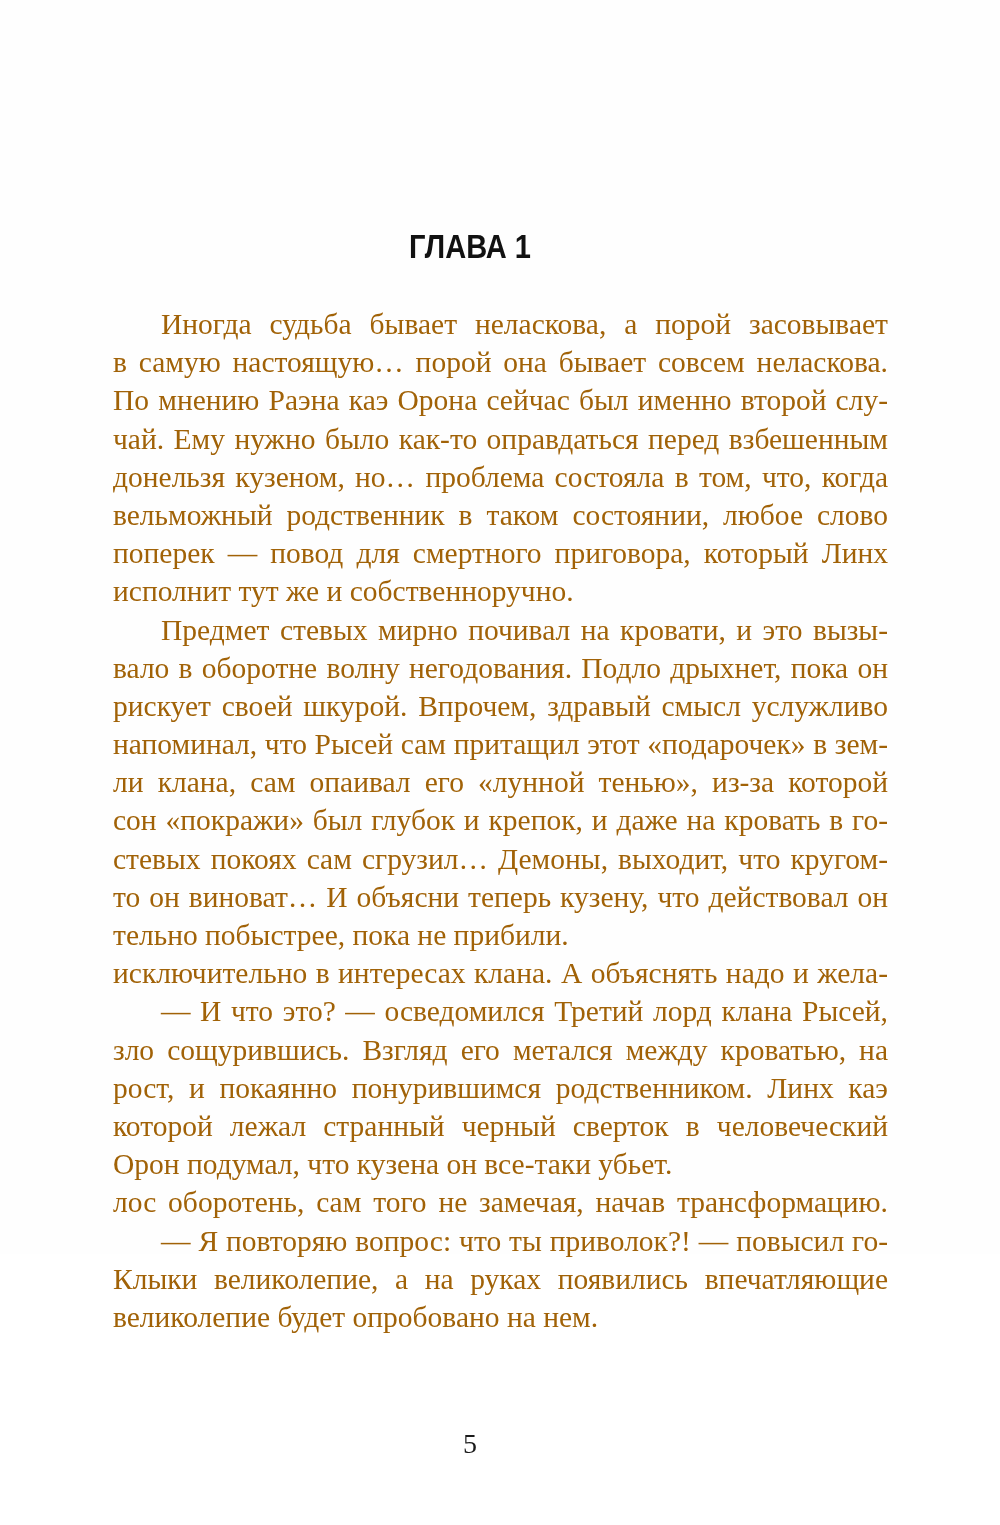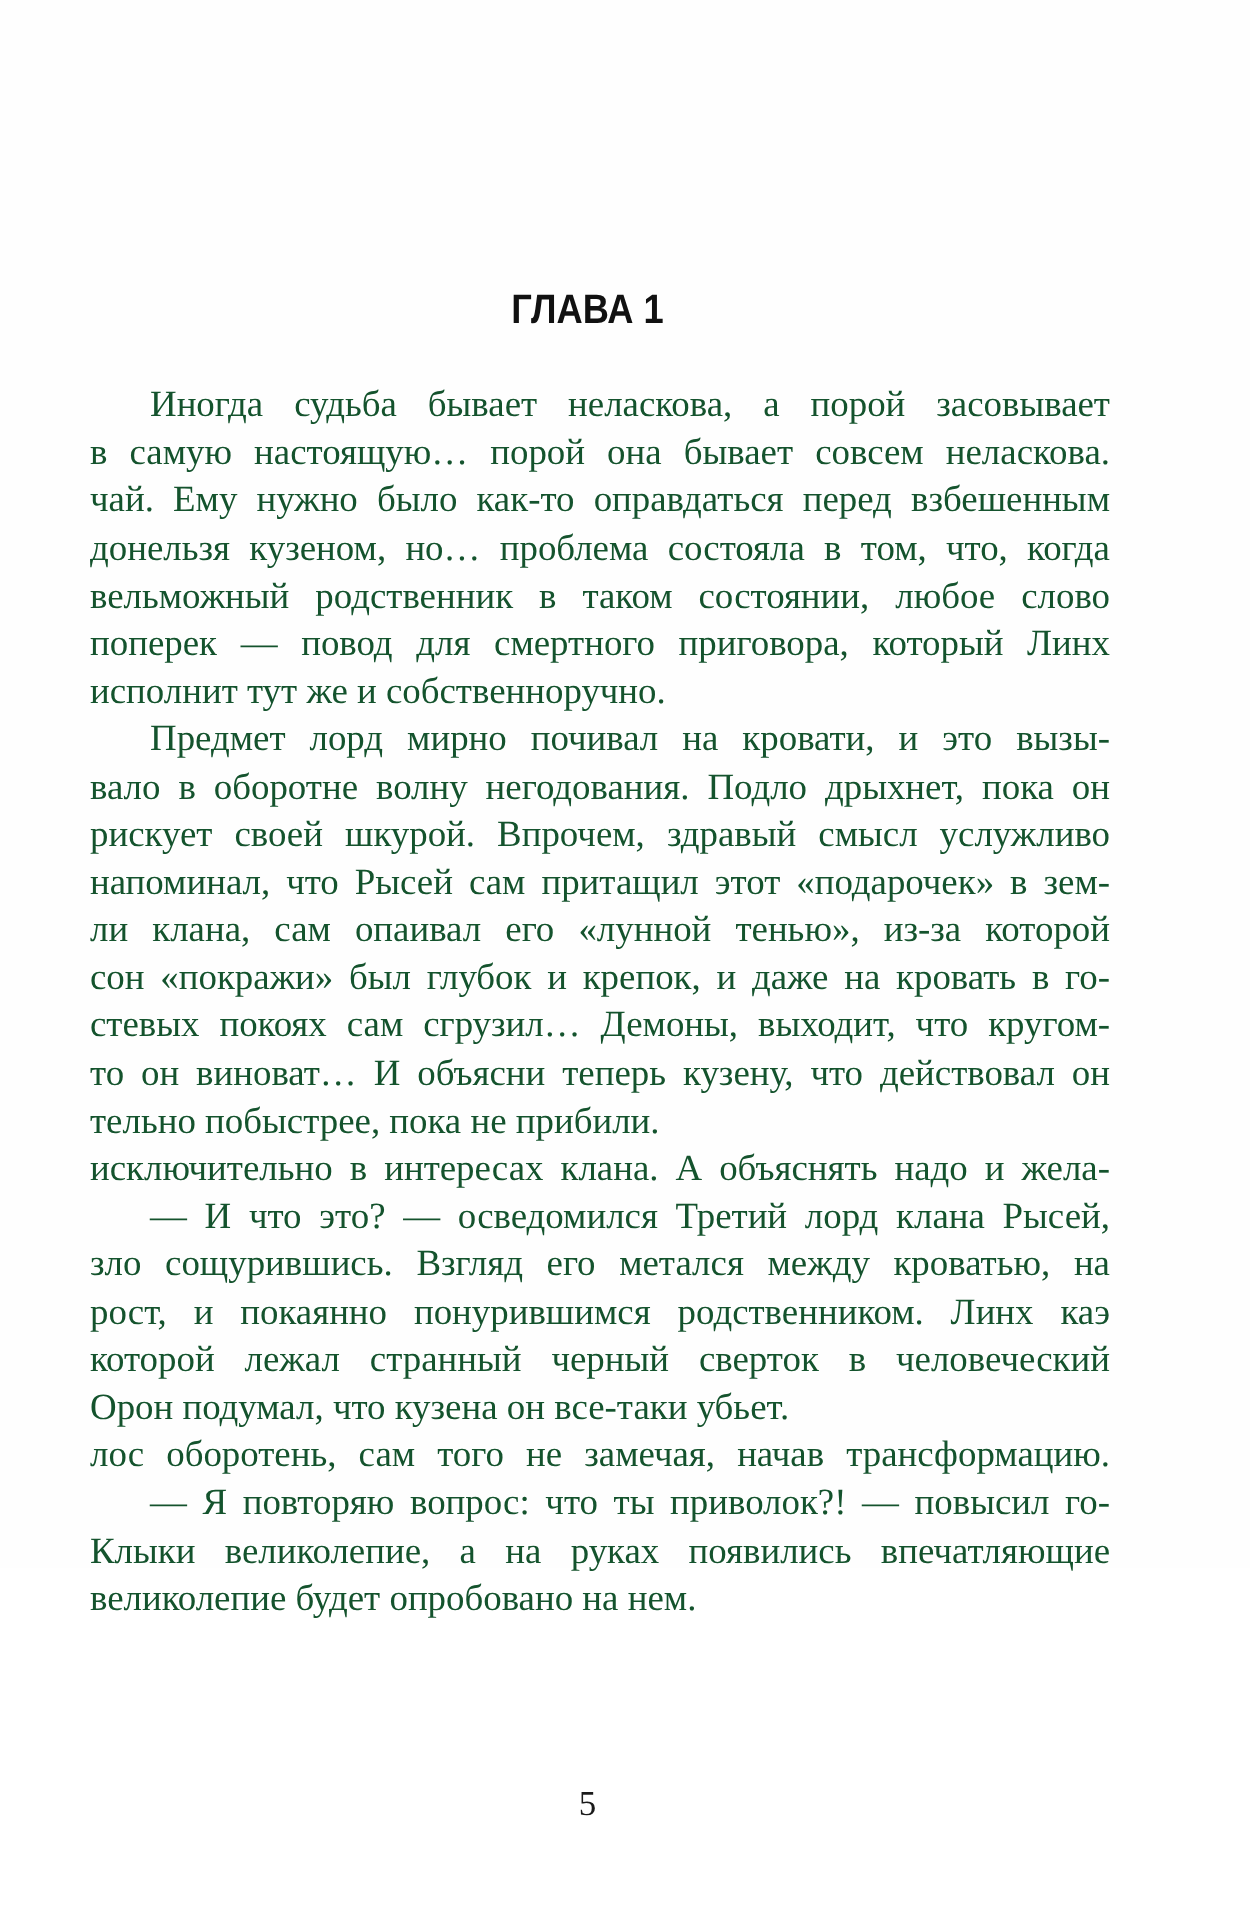--- a/index.html
+++ b/index.html
@@ -42,21 +42,22 @@
       left: 72px;
       width: 816px;
     }
     .line {
       height: 38.2px;
       line-height: 38.2px;
       font-size: 29.5px;
       white-space: nowrap;
       text-align: justify;
       text-align-last: justify;
-      color: #14532d;
+      color: #a16207;
+      margin-left: 41px;
     }
     .line.indent {
       padding-left: 48px;
     }
     .line.last {
       text-align-last: left;
     }
     .page-number {
       position: absolute;
       top: 1428px;
@@ -71,29 +72,30 @@
 <body>
 
 <div class="page">
   <div class="chapter-title">ГЛАВА 1</div>
 
   <div class="body-text">
 
     <div class="paragraph">
       <div class="line indent">Иногда судьба бывает неласкова, а порой засовывает</div>
       <div class="line">в самую настоящую… порой она бывает совсем неласкова.</div>
+      <div class="line">По мнению Раэна каэ Орона сейчас был именно второй слу-</div>
       <div class="line">чай. Ему нужно было как-то оправдаться перед взбешенным</div>
       <div class="line">донельзя кузеном, но… проблема состояла в том, что, когда</div>
       <div class="line">вельможный родственник в таком состоянии, любое слово</div>
       <div class="line">поперек — повод для смертного приговора, который Линх</div>
       <div class="line last">исполнит тут же и собственноручно.</div>
     </div>
 
     <div class="paragraph">
-      <div class="line indent">Предмет лорд мирно почивал на кровати, и это вызы-</div>
+      <div class="line indent">Предмет стевых мирно почивал на кровати, и это вызы-</div>
       <div class="line">вало в оборотне волну негодования. Подло дрыхнет, пока он</div>
       <div class="line">рискует своей шкурой. Впрочем, здравый смысл услужливо</div>
       <div class="line">напоминал, что Рысей сам притащил этот «подарочек» в зем-</div>
       <div class="line">ли клана, сам опаивал его «лунной тенью», из-за которой</div>
       <div class="line">сон «покражи» был глубок и крепок, и даже на кровать в го-</div>
       <div class="line">стевых покоях сам сгрузил… Демоны, выходит, что кругом-</div>
       <div class="line">то он виноват… И объясни теперь кузену, что действовал он</div>
       <div class="line last">тельно побыстрее, пока не прибили.</div>
       <div class="line">исключительно в интересах клана. А объяснять надо и жела-</div>
     </div>

